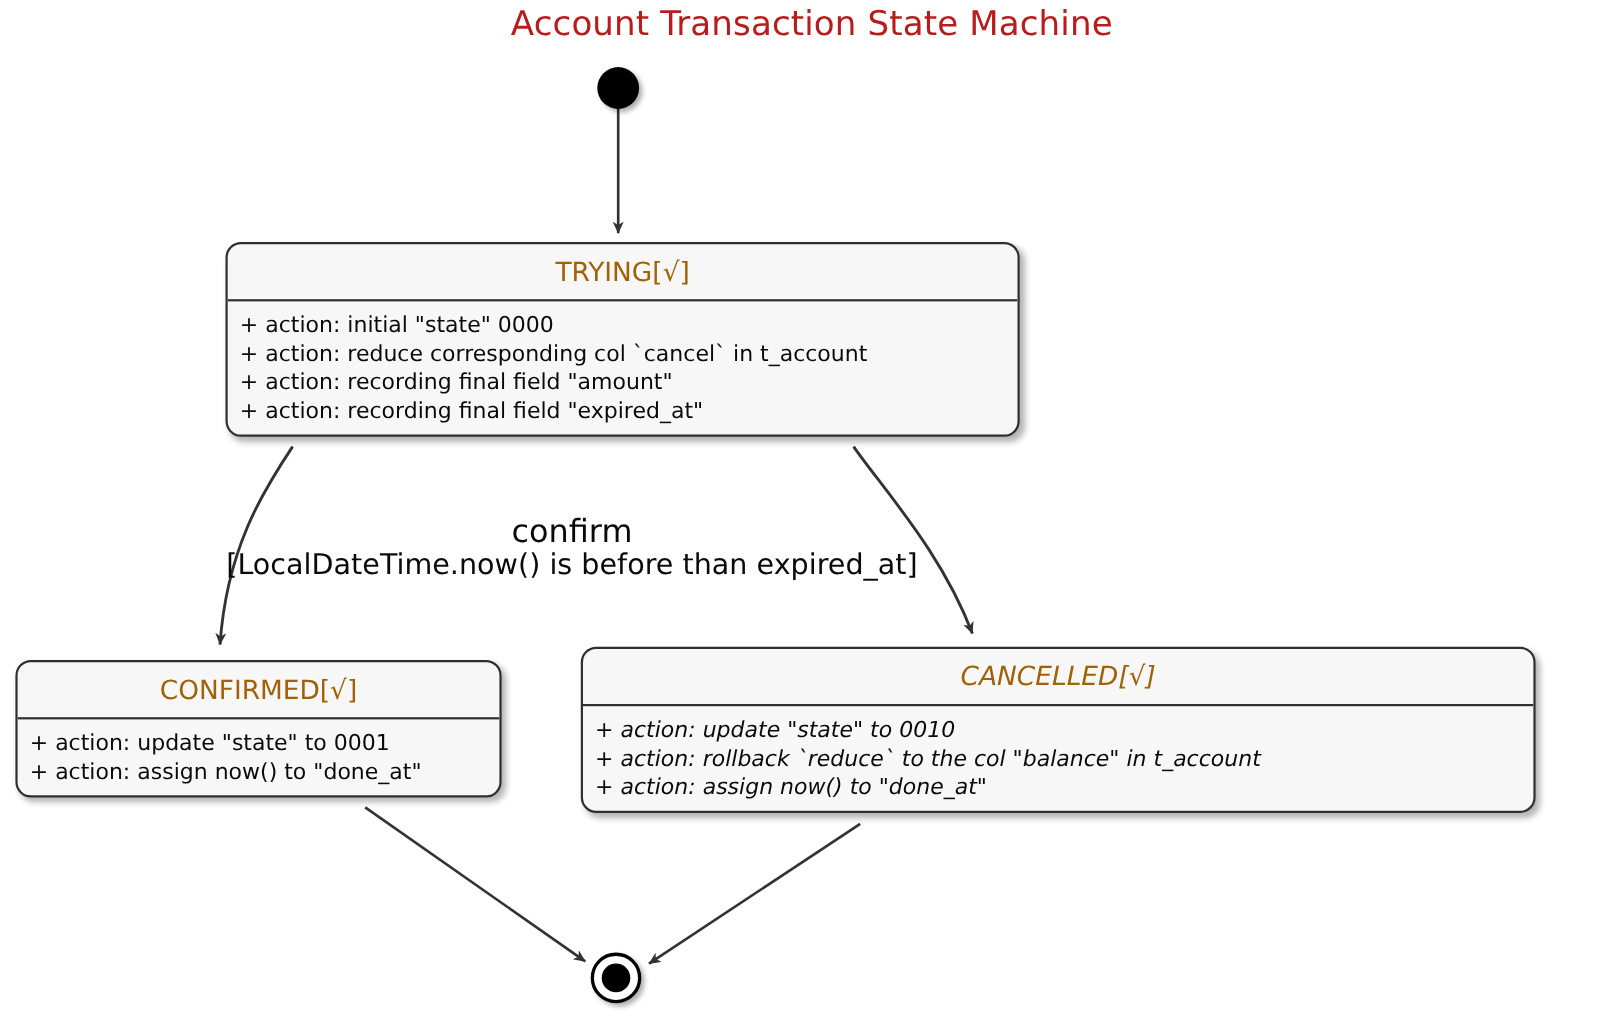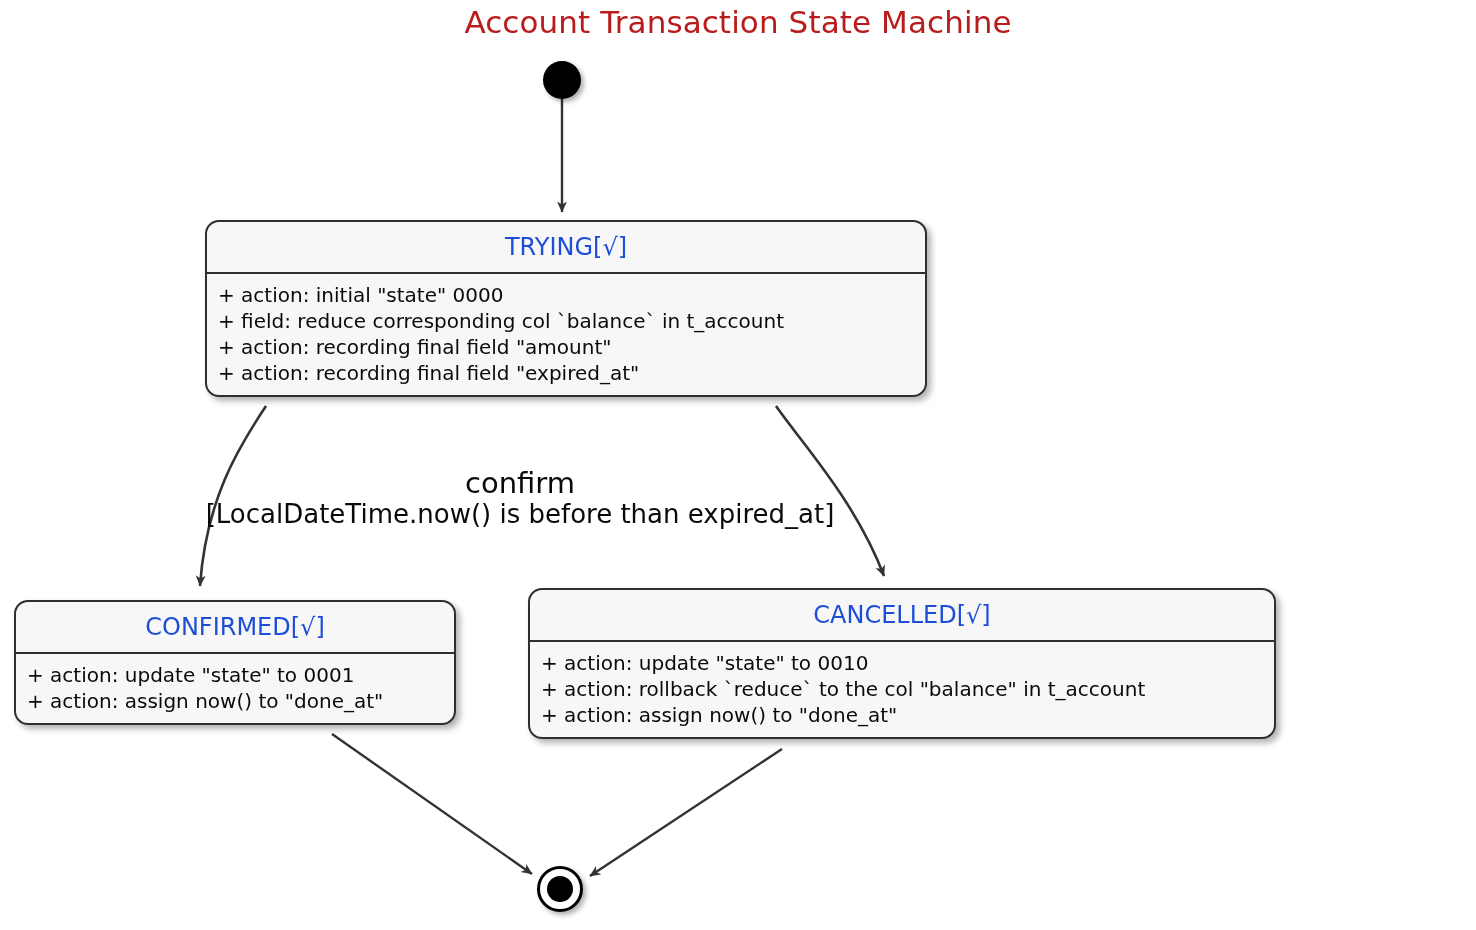--- a/index.html
+++ b/index.html
@@ -58,42 +58,42 @@
     box-shadow: 4px 4px 6px rgba(0,0,0,0.30);
     z-index: 3;
     overflow: hidden;
   }
   .state-title {
     text-align: center;
     font-size: 24px;
     font-weight: 400;
     line-height: 1.0;
     padding: 13px 10px 13px;
-    color: #1d4ed8;
+    color: #a16207;
     white-space: nowrap;
   }
   .state-divider {
     height: 2px;
     background: #2f2f2f;
     width: 100%;
   }
   .state-body {
     padding: 8px 12px 9px 11px;
   }
   .action-line {
     font-size: 20px;
     line-height: 26px;
     white-space: nowrap;
     color: #0a0a0a;
   }
 
   
   #state-trying    { left: 205px; top: 220px;  width: 722px; }
   #state-confirmed { left: 14px;  top: 600px;  width: 442px; }
-  #state-cancelled { left: 528px; top: 588px;  width: 748px; }
+  #state-cancelled { left: 528px; top: 588px;  width: 868px; font-style: italic; }
 
   
   .start-node {
     position: absolute;
     left: 543px;
     top: 61px;
     width: 38px;
     height: 38px;
     border-radius: 50%;
     background: #000000;
@@ -170,21 +170,21 @@
 
   <div class="end-node">
     <div class="end-node-core"></div>
   </div>
 
   <div class="state-box" id="state-trying">
     <div class="state-title">TRYING[√]</div>
     <div class="state-divider"></div>
     <div class="state-body">
       <div class="action-line">+ action: initial "state" 0000</div>
-      <div class="action-line">+ field: reduce corresponding col `balance` in t_account</div>
+      <div class="action-line">+ action: reduce corresponding col `cancel` in t_account</div>
       <div class="action-line">+ action: recording final field "amount"</div>
       <div class="action-line">+ action: recording final field "expired_at"</div>
     </div>
   </div>
 
   <div class="state-box" id="state-confirmed">
     <div class="state-title">CONFIRMED[√]</div>
     <div class="state-divider"></div>
     <div class="state-body">
       <div class="action-line">+ action: update "state" to 0001</div>

